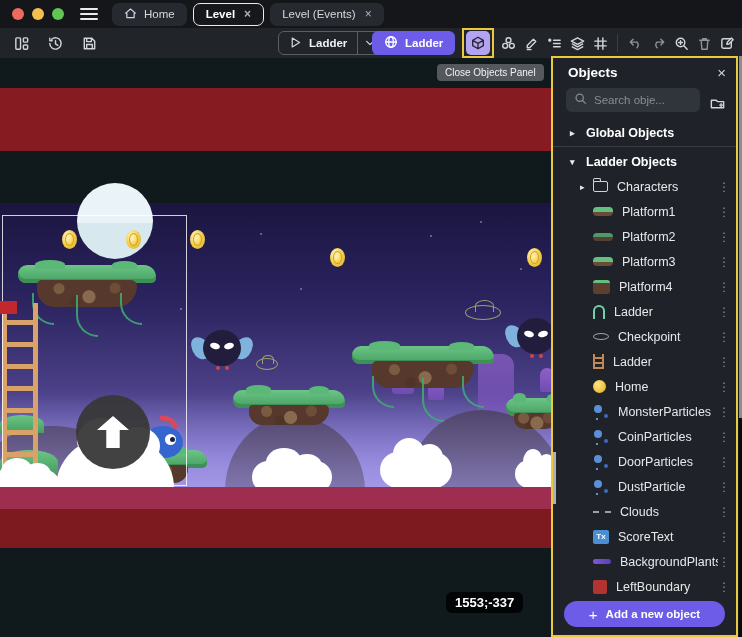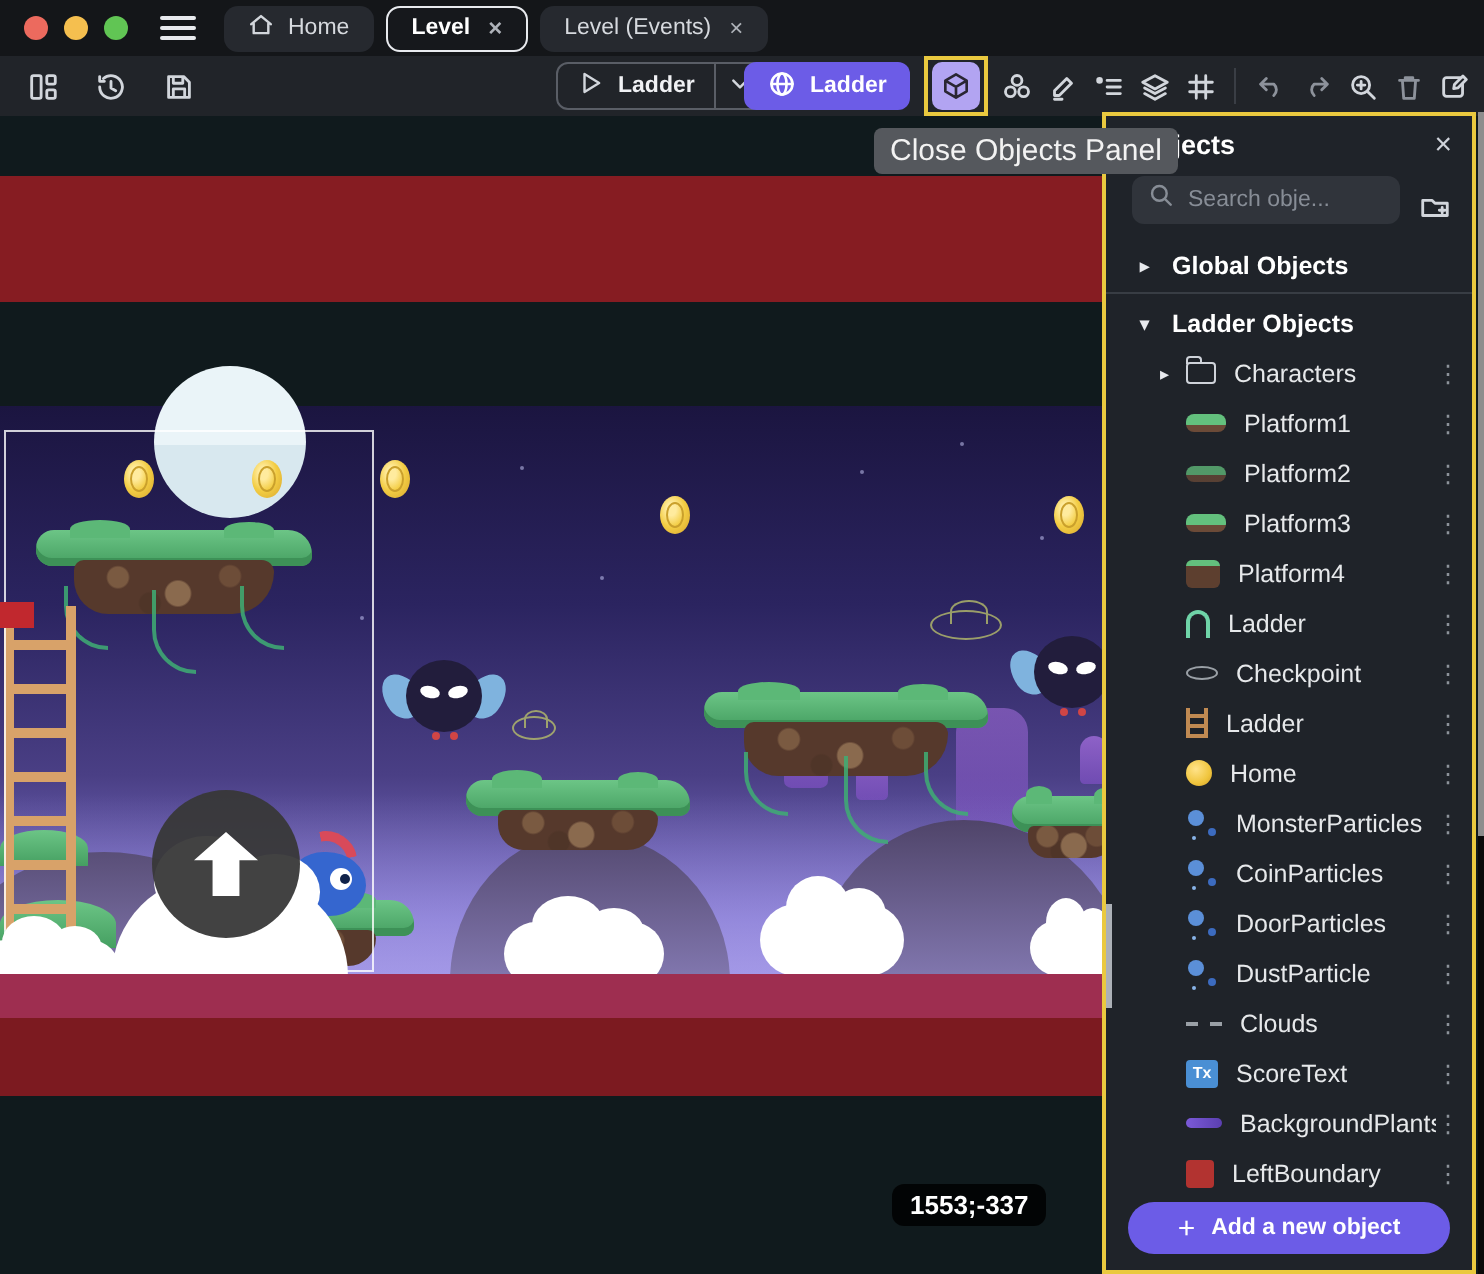--- a/index.html
+++ b/index.html
@@ -27,21 +27,21 @@
   .tb-icon svg { display:block; }
   #preview-group { position:absolute; left:278px; top:3px; height:24px; display:flex; align-items:center; border:1px solid #5a5e66; border-radius:6px; overflow:hidden; }
   #preview-btn { display:flex; align-items:center; gap:7px; padding:0 10px; height:100%; font-size:11.5px; font-weight:bold; color:#f0f1f4; cursor:pointer; }
   #preview-caret { width:24px; height:100%; border-left:1px solid #5a5e66; display:flex; align-items:center; justify-content:center; cursor:pointer; }
   #share-btn { position:absolute; left:372px; top:3px; height:24px; padding:0 12px; border-radius:6px; background:#6c5ce7; display:flex; align-items:center; gap:7px; font-size:11.5px; font-weight:bold; color:#fff; cursor:pointer; }
   .tb-right { position:absolute; left:462px; top:0; height:30px; display:flex; align-items:center; gap:5px; }
   #objects-highlight { width:32px; height:30px; border:2px solid #eac93f; display:flex; align-items:center; justify-content:center; }
   #objects-panel-btn { width:24px; height:24px; background:#b2a4f2; border-radius:5px; display:flex; align-items:center; justify-content:center; cursor:pointer; }
   .tb-sep { width:1px; height:18px; background:#3a3e45; margin:0 3px; }
   
-  #tooltip { position:absolute; left:437px; top:64px; background:#55585d; color:#f2f2f2; font-size:15px; padding:3px 8px; border-radius:4px; z-index:40; white-space:nowrap; }
+  #tooltip { position:absolute; left:437px; top:64px; background:#55585d; color:#f2f2f2; font-size:10px; padding:3px 8px; border-radius:4px; z-index:40; white-space:nowrap; }
   
   #canvas { position:absolute; top:58px; left:0; width:553px; height:579px; background:#101a1d; overflow:hidden; }
   .band { position:absolute; left:0; right:0; }
   #band-red-top { top:30px; height:63px; background:#861c22; z-index:1; }
   #sky { position:absolute; top:145px; left:0; right:0; height:284px; z-index:1; overflow:hidden;
     background:linear-gradient(180deg,#1b1540 0%,#2b2460 35%,#4a3f85 65%,#8276cf 90%,#9488dd 100%); }
   #sky .mist { position:absolute; left:0; right:0; bottom:0; height:90px; background:linear-gradient(180deg,rgba(160,150,230,0),rgba(175,165,238,.55)); }
   .hill { position:absolute; background:#473c5e; border-radius:48% 52% 0 0 / 100% 100% 0 0; }
   .mush { position:absolute; background:linear-gradient(#a76fe0,#7b4fc0); border-radius:12px 12px 4px 4px; opacity:.75; }
   .ufo { position:absolute; border:1px solid #b6bd6b; border-radius:50%; opacity:.8; }

